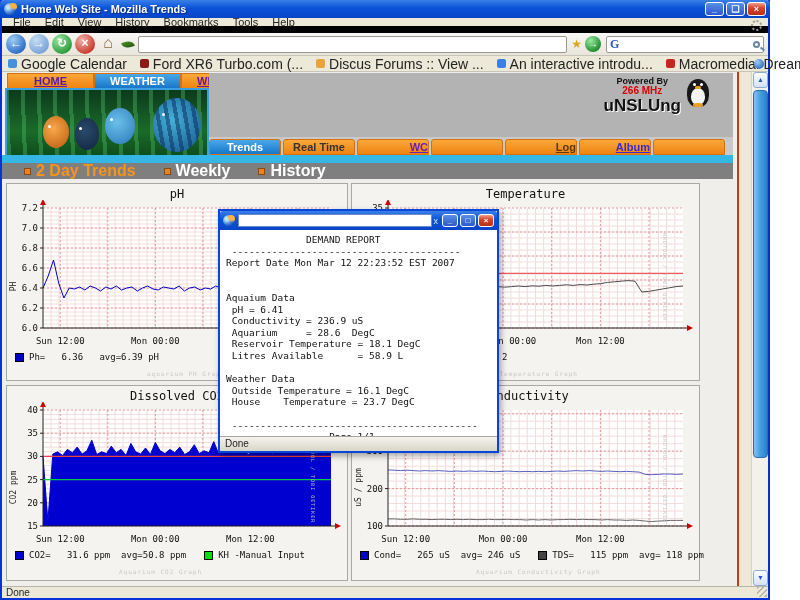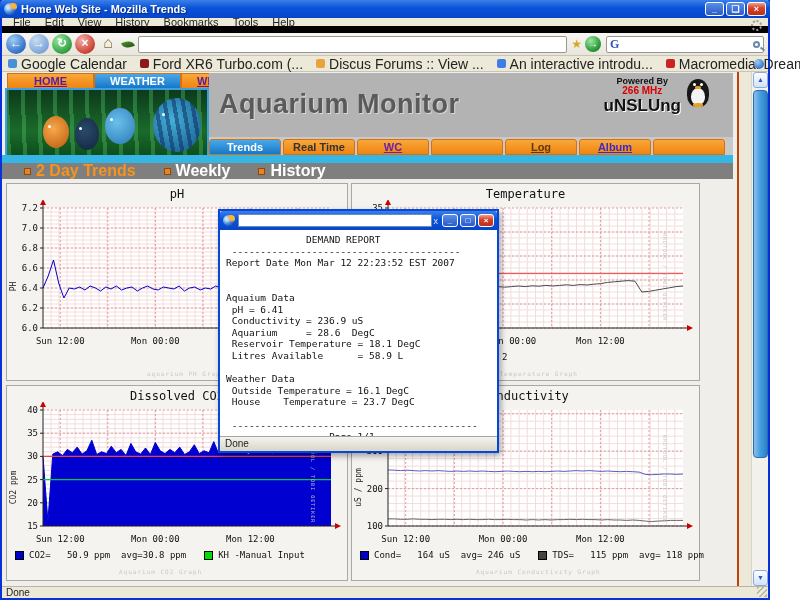--- a/index.html
+++ b/index.html
@@ -100,21 +100,21 @@
     border-radius:50% 50% 45% 45%; }
   .penguin:after { content:""; position:absolute; left:6px; top:24px; width:10px; height:4px; background:#e8a020;
     border-radius:40%; }
   .penguin .peye { position:absolute; left:6px; top:4px; width:3px; height:3px; background:#fff; border-radius:50%; box-shadow:7px 0 #fff; }
   .penguin .pbeak { position:absolute; left:8px; top:7px; width:6px; height:3px; background:#e8a020; border-radius:40%; }
 
   .sectiontabs { position:absolute; left:207px; top:65px; width:524px; height:18px; background:#c9c9c9; display:flex; padding-top:2px; }
   .stab { width:72px; height:16px; margin-right:2px; font-size:11px; font-weight:bold; text-align:center; line-height:15px;
     background:linear-gradient(#f9a83a,#ef8312); border:1px solid #d97010; border-radius:3px 3px 0 0; color:#333; }
   .stab.active { background:linear-gradient(#4aa8e8,#1677c9); color:#fff; }
-  .stab.link { text-decoration:underline; }
+  .stab.link { text-decoration:underline;text-align:right; }
 
   .cyanstrip { position:absolute; left:0; top:83px; width:731px; height:8px; background:#35b6e5; }
   .subtabs { position:absolute; left:0; top:91px; width:731px; height:16px; background:#7f7f7f; display:flex;
     align-items:center; font-size:16px; font-weight:bold; color:#fff; }
   .subtab { display:flex; align-items:center; }
   .subtab .sq { width:7px; height:7px; background:#e98324; border:1px solid #8a4a10; margin-right:5px; }
   .subtab.active { color:#f7941d; }
 
   
   .panel { position:absolute; background:#f4f3ef; border:1px solid #a8a8a4;padding-left:34px; }
@@ -263,21 +263,20 @@
         </div>
       <div class="fish fish3">
           <span class="eye"></span>
         </div>
       <div class="fish fish4">
           <span class="eye"></span>
         </div>
     </div>
 
     <div class="grayheader">
-      <div class="page-title">Aquarium Monitor</div>
       <div class="powered">
         <div class="l1">Powered By</div>
         <div class="l2">266 MHz</div>
         <div class="l3">uNSLUng</div>
       </div>
       <div class="penguin">
         <span class="peye"></span>
           <span class="pbeak"></span>
       </div>
     </div>
@@ -405,20 +404,23 @@
           <text x="29" y="11" text-anchor="end" font-size="9" font-family="DejaVu Sans Mono, monospace" fill="#111">7.2</text>
           <polyline points="34.0,88.0 39.2,76.0 44.5,60.0 49.7,83.0 54.9,98.0 60.2,88.0 65.4,89.0 70.7,87.0 75.9,90.0 81.1,86.0 86.4,88.0 91.6,91.0 96.8,87.0 102.1,89.0 107.3,86.0 112.5,90.0 117.8,88.0 123.0,87.0 128.3,91.0 133.5,88.0 138.7,86.0 144.0,89.0 149.2,90.0 154.4,87.0 159.7,88.0 164.9,89.0 170.1,86.0 175.4,91.0 180.6,88.0 185.9,87.0 191.1,90.0 196.3,88.0 201.6,89.0 206.8,86.0 212.0,88.0 217.3,90.0 222.5,87.0 227.7,89.0 233.0,88.0 238.2,86.0 243.5,90.0 248.7,88.0 253.9,89.0 259.2,87.0 264.4,88.0 269.6,90.0 274.9,86.0 280.1,89.0 285.3,87.0 290.6,88.0 295.8,89.0 301.1,90.0 306.3,87.0 311.5,88.0 316.8,89.0 322.0,88.0" fill="none" stroke="#0000cc" stroke-width="1"></polyline>
           <line x1="34" x2="34" y1="4" y2="128" stroke="#222"></line>
           <line x1="34" x2="327" y1="128" y2="128" stroke="#222"></line>
           <polygon points="31,5 37,5 34,-1" fill="#cc0000"></polygon>
           <polygon points="326,125 326,131 332,128" fill="#cc0000"></polygon>
           <text x="51.28" y="144" text-anchor="middle" font-size="9" font-family="DejaVu Sans Mono, monospace" fill="#111">Sun 12:00</text>
           <text x="146.32" y="144" text-anchor="middle" font-size="9" font-family="DejaVu Sans Mono, monospace" fill="#111">Mon 00:00</text>
           <text x="241.35999999999999" y="144" text-anchor="middle" font-size="9" font-family="DejaVu Sans Mono, monospace" fill="#111">Mon 12:00</text>
         </svg>
+      <div class="legend">
+          <span class="li"><span class="sw" style="background: rgb(0, 0, 204);"></span><span class="legend-note">Ph=   6.36   avg=6.39 pH</span></span>
+        </div>
       <div class="watermark">aquarium PH Graph</div>
       <div class="rrdsig">RRDTOOL / TOBI OETIKER</div>
     </div>
 
     <div class="panel" id="panel-temp">
       <div class="chart-title">Temperature</div>
       <svg class="plot" width="345" height="150">
           <rect x="34" y="8" width="295" height="120" fill="#ffffff"></rect>
           <line x1="34" x2="329" y1="122" y2="122" stroke="#f3dcdc" stroke-width="1"></line>
           <line x1="34" x2="329" y1="116" y2="116" stroke="#f3dcdc" stroke-width="1"></line>
@@ -609,21 +611,21 @@
           <line x1="34" x2="322" y1="77.6" y2="77.6" stroke="#00cc44" stroke-width="1.2"></line>
           <line x1="34" x2="34" y1="4" y2="124" stroke="#222"></line>
           <line x1="34" x2="327" y1="124" y2="124" stroke="#222"></line>
           <polygon points="31,5 37,5 34,-1" fill="#cc0000"></polygon>
           <polygon points="326,121 326,127 332,124" fill="#cc0000"></polygon>
           <text x="51.28" y="140" text-anchor="middle" font-size="9" font-family="DejaVu Sans Mono, monospace" fill="#111">Sun 12:00</text>
           <text x="146.32" y="140" text-anchor="middle" font-size="9" font-family="DejaVu Sans Mono, monospace" fill="#111">Mon 00:00</text>
           <text x="241.35999999999999" y="140" text-anchor="middle" font-size="9" font-family="DejaVu Sans Mono, monospace" fill="#111">Mon 12:00</text>
         </svg>
       <div class="legend">
-          <span class="li"><span class="sw" style="background: rgb(0, 0, 204);"></span><span class="legend-note">CO2=   50.9 ppm  avg=30.8 ppm</span></span>
+          <span class="li"><span class="sw" style="background: rgb(0, 0, 204);"></span><span class="legend-note">CO2=   31.6 ppm  avg=50.8 ppm</span></span>
           <span class="li"><span class="sw" style="background: rgb(0, 221, 0);"></span><span class="legend-note">KH -Manual Input</span></span>
         </div>
       <div class="watermark">Aquarium CO2 Graph</div>
       <div class="rrdsig">RRDTOOL / TOBI OETIKER</div>
     </div>
 
     <div class="panel" id="panel-cond">
       <div class="chart-title">Conductivity</div>
       <div class="ylab">uS / ppm</div>
       <svg class="plot" width="345" height="146">
@@ -700,21 +702,21 @@
           <polyline points="34.0,116.9 40.3,116.9 46.6,117.3 52.8,117.3 59.1,116.9 65.4,117.3 71.7,117.3 77.9,117.6 84.2,117.3 90.5,117.3 96.8,117.6 103.0,117.3 109.3,117.6 115.6,117.3 121.9,117.6 128.1,117.6 134.4,117.3 140.7,117.6 147.0,117.6 153.3,117.3 159.5,117.6 165.8,117.6 172.1,118.0 178.4,117.6 184.6,118.0 190.9,117.6 197.2,118.0 203.5,117.6 209.7,117.6 216.0,117.3 222.3,117.6 228.6,117.3 234.9,117.6 241.1,117.6 247.4,118.0 253.7,117.6 260.0,118.0 266.2,118.0 272.5,118.4 278.8,118.0 285.1,118.4 291.3,119.1 297.6,119.5 303.9,119.1 310.2,118.8 316.4,118.4 322.7,118.4 329.0,118.4" fill="none" stroke="#666666" stroke-width="1"></polyline>
           <line x1="34" x2="34" y1="4" y2="124" stroke="#222"></line>
           <line x1="34" x2="334" y1="124" y2="124" stroke="#222"></line>
           <polygon points="31,5 37,5 34,-1" fill="#cc0000"></polygon>
           <polygon points="333,121 333,127 339,124" fill="#cc0000"></polygon>
           <text x="51.7" y="140" text-anchor="middle" font-size="9" font-family="DejaVu Sans Mono, monospace" fill="#111">Sun 12:00</text>
           <text x="149.05" y="140" text-anchor="middle" font-size="9" font-family="DejaVu Sans Mono, monospace" fill="#111">Mon 00:00</text>
           <text x="246.4" y="140" text-anchor="middle" font-size="9" font-family="DejaVu Sans Mono, monospace" fill="#111">Mon 12:00</text>
         </svg>
       <div class="legend">
-          <span class="li"><span class="sw" style="background: rgb(0, 0, 204);"></span><span class="legend-note">Cond=   164 uS  avg= 246 uS</span></span>
+          <span class="li"><span class="sw" style="background: rgb(0, 0, 204);"></span><span class="legend-note">Cond=   265 uS  avg= 246 uS</span></span>
           <span class="li"><span class="sw" style="background: rgb(68, 68, 68);"></span><span class="legend-note">TDS=   115 ppm  avg= 118 ppm</span></span>
         </div>
       <div class="watermark">Aquarium Conductivity Graph</div>
       <div class="rrdsig">RRDTOOL / TOBI OETIKER</div>
     </div>
 
     <div class="popup">
       <div class="ptitle">
         <span class="fx-icon" style="width:11px;height:11px;flex:0 0 11px;"></span>
         <span class="redact"></span>

